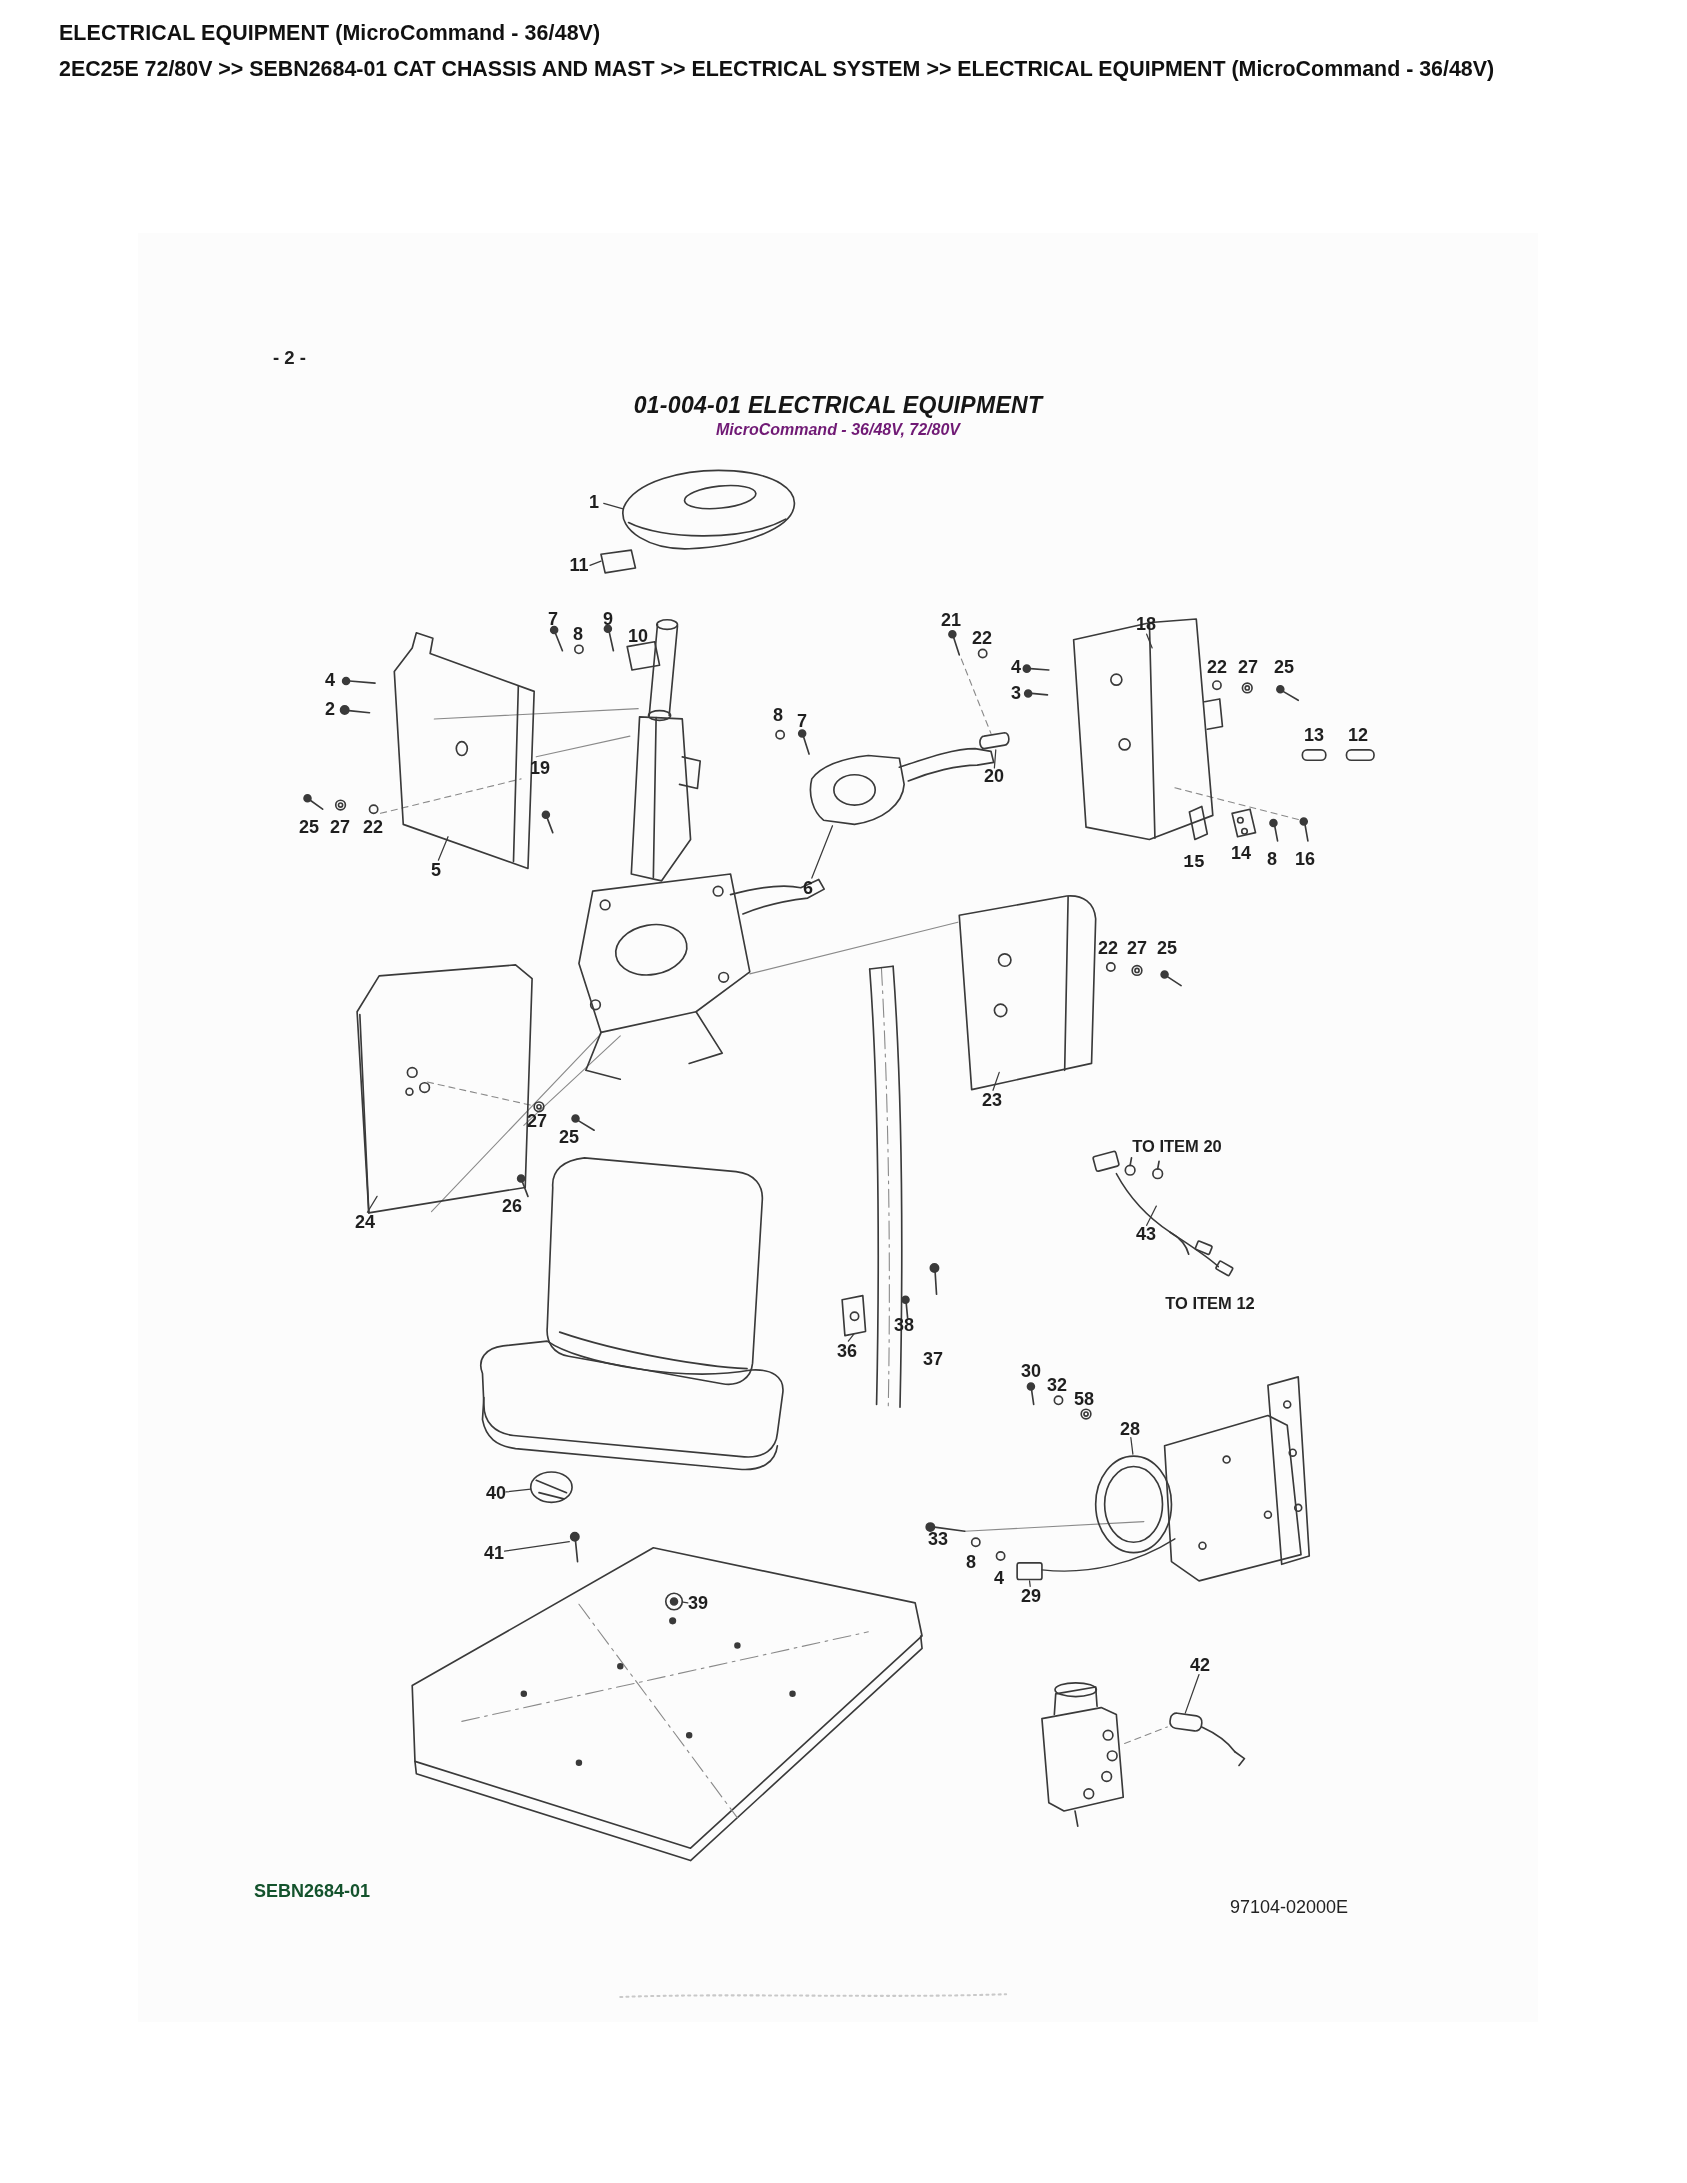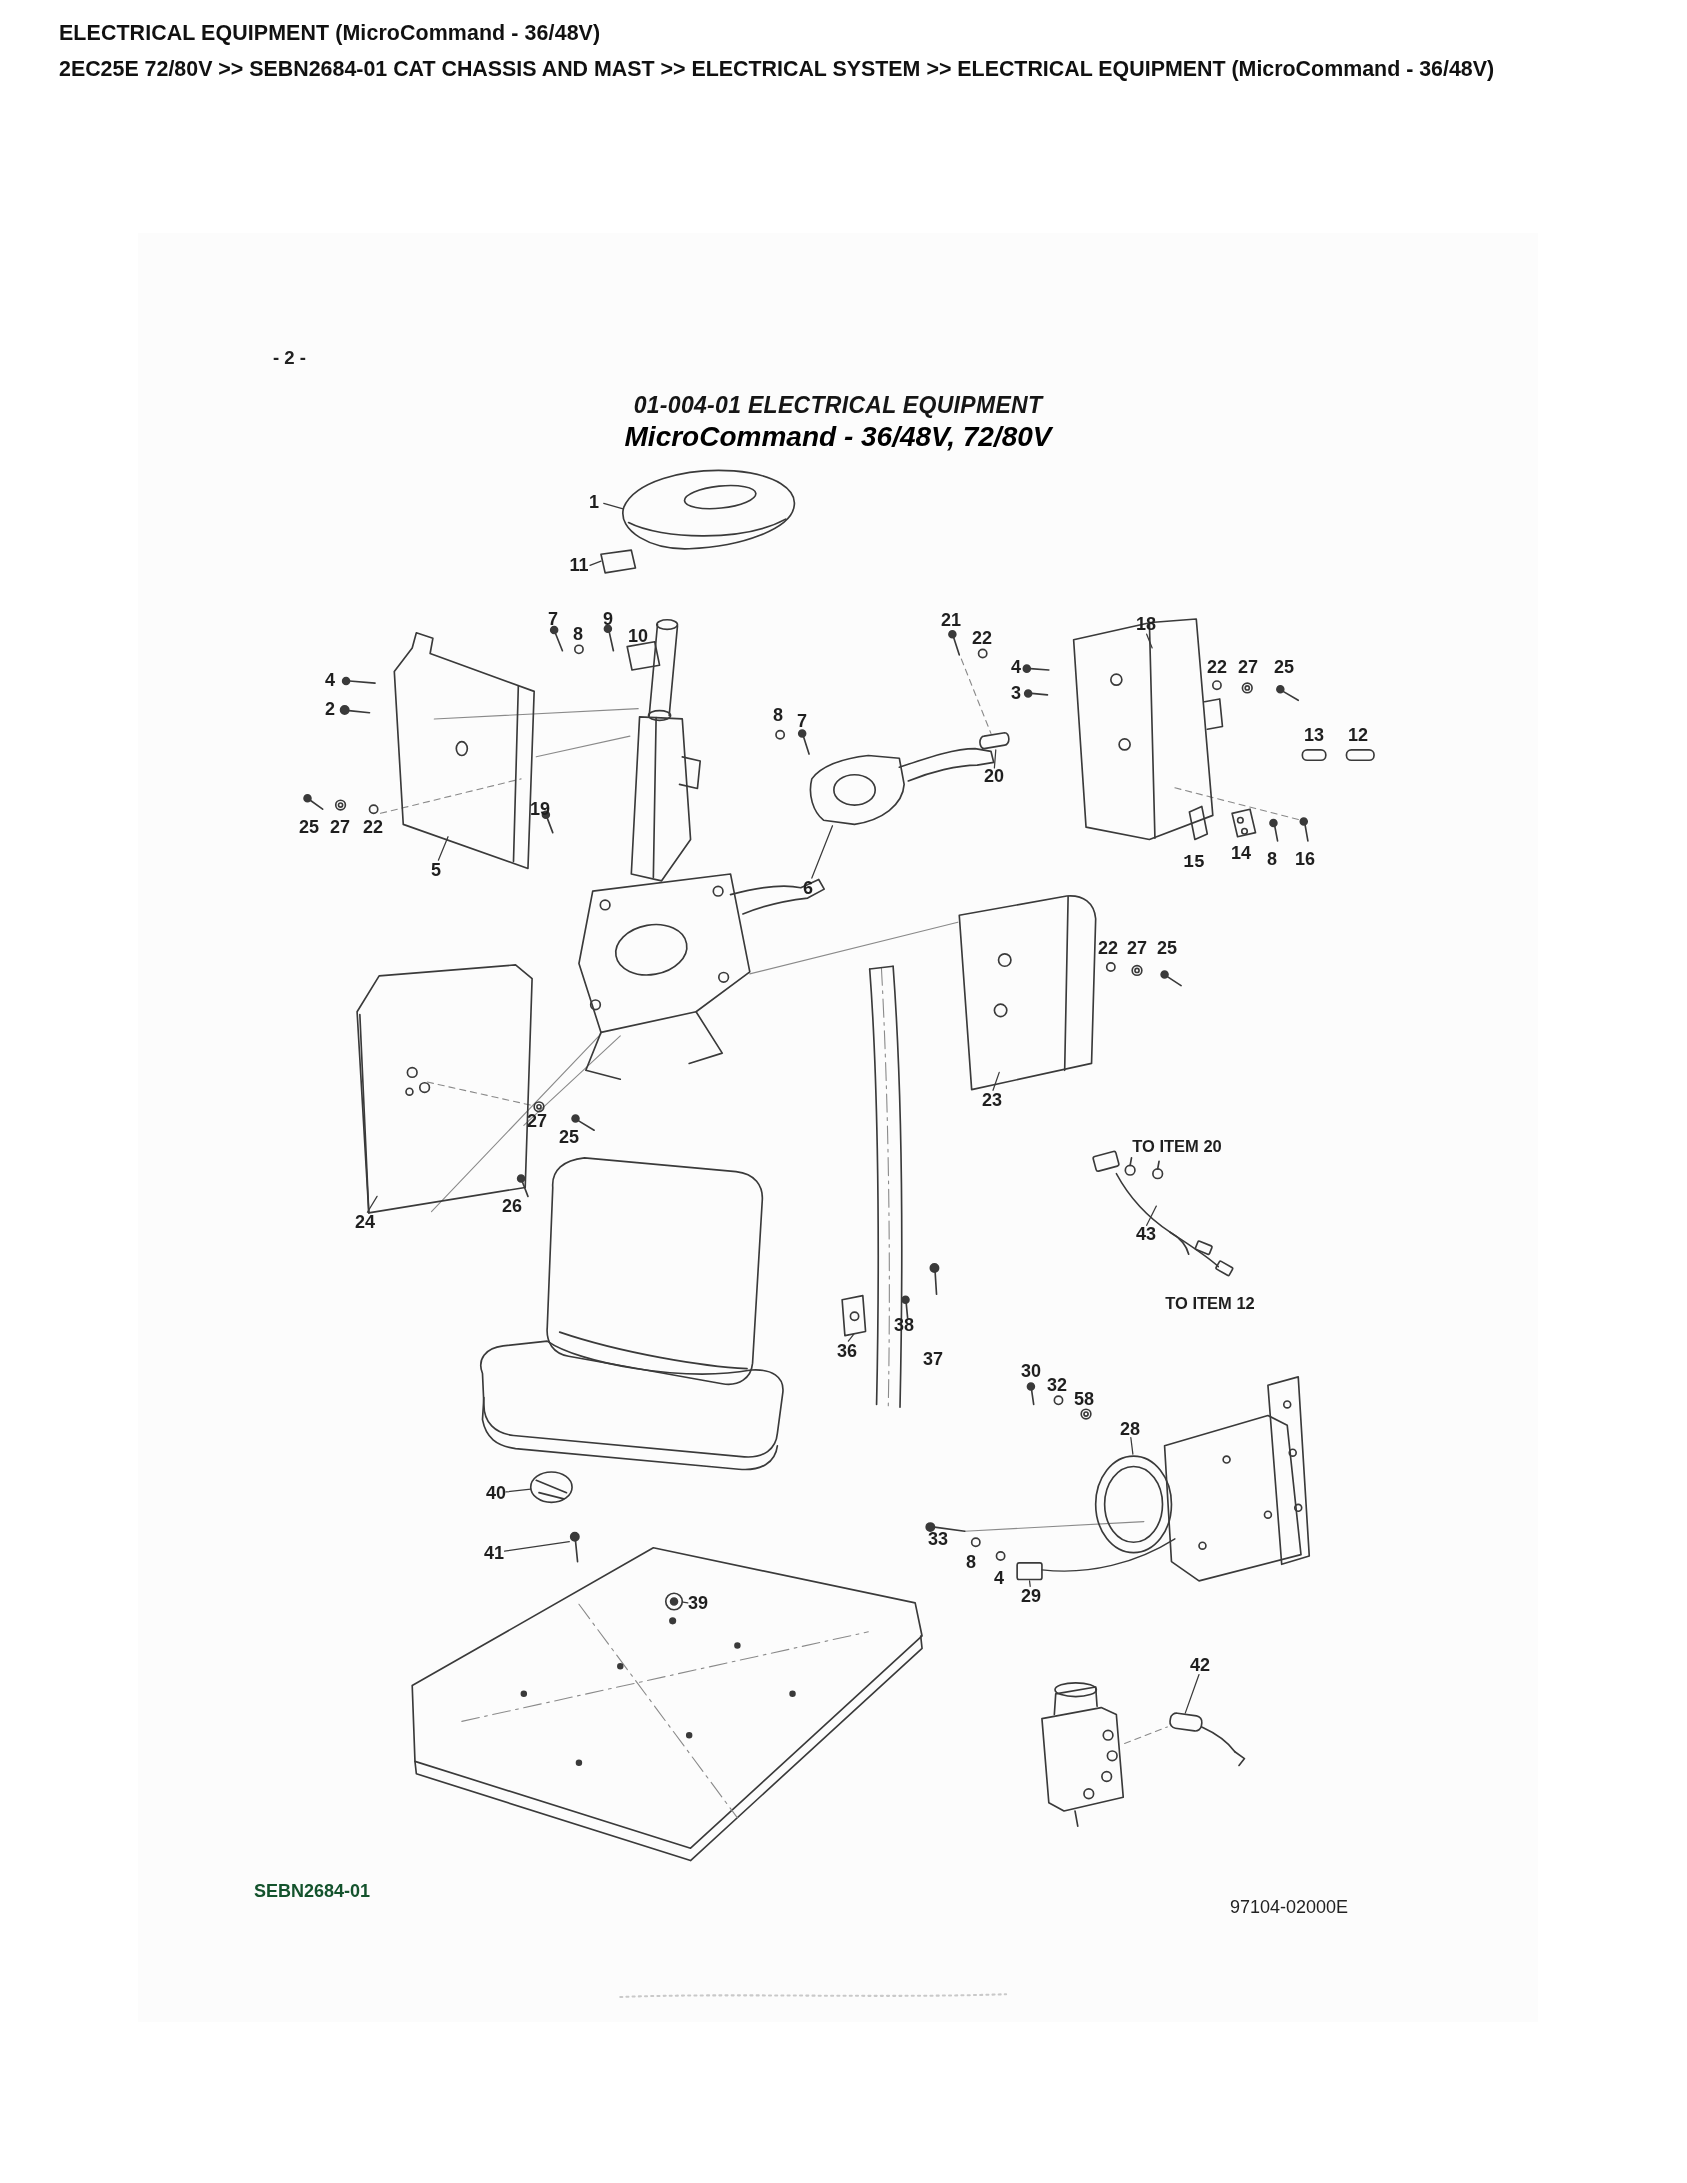--- a/index.html
+++ b/index.html
@@ -20,21 +20,21 @@
     position:absolute;left:138px;top:233px;width:1400px;height:1789px;
     background:#fcfcfc;
   }
   .diagram svg{position:absolute;left:0;top:0;}
   .pagenum{
     position:absolute;left:135px;top:114px;
     font-size:18.6px;font-weight:600;color:#222;
   }
   .dtitle{position:absolute;left:0;top:159px;width:100%;text-align:center;font-style:italic;}
   .dtitle .t1{font-size:23px;font-weight:bold;letter-spacing:0.3px;color:#161616;}
-  .dtitle .t2{font-size:28px;font-weight:bold;margin-top:2.1px;color:#000000;}
+  .dtitle .t2{font-size:16px;font-weight:bold;margin-top:2.1px;color:#701a75;}
   .code-left{position:absolute;left:116px;top:1648px;font-size:18px;font-weight:700;color:#14532d;}
   .code-right{position:absolute;left:1092px;top:1664px;font-size:18px;color:#222;}
   .callout{
     position:absolute;transform:translate(-50%,-50%);
     font-size:18px;font-weight:bold;color:#1f1f1f;white-space:nowrap;
   }
   .note{
     position:absolute;transform:translate(-50%,-50%);
     font-size:16.5px;font-weight:bold;color:#1f1f1f;white-space:nowrap;
   }
@@ -343,21 +343,21 @@
         <span class="callout" style="left: 1110px; top: 434px;">27</span>
         <span class="callout" style="left: 1146px; top: 434px;">25</span>
         <span class="callout" style="left: 1176px; top: 502px;">13</span>
         <span class="callout" style="left: 1220px; top: 502px;">12</span>
         <span class="callout" style="left: 640px; top: 482px;">8</span>
         <span class="callout" style="left: 664px; top: 488px;">7</span>
         <span class="callout" style="left: 856px; top: 543px;">20</span>
         <span class="callout" style="left: 171px; top: 594px;">25</span>
         <span class="callout" style="left: 202px; top: 594px;">27</span>
         <span class="callout" style="left: 235px; top: 594px;">22</span>
-        <span class="callout" style="left: 402px; top: 576px;">19</span>
+        <span class="callout" style="left: 402px; top: 535px;">19</span>
         <span class="callout" style="left: 298px; top: 637px;">5</span>
         <span class="callout" style="left: 670px; top: 655px;">6</span>
         <span class="callout" style="left: 1056px; top: 629px; font-family: Liberation Mono, monospace;">15</span>
         <span class="callout" style="left: 1103px; top: 620px;">14</span>
         <span class="callout" style="left: 1134px; top: 626px;">8</span>
         <span class="callout" style="left: 1167px; top: 626px;">16</span>
         <span class="callout" style="left: 970px; top: 715px;">22</span>
         <span class="callout" style="left: 999px; top: 715px;">27</span>
         <span class="callout" style="left: 1029px; top: 715px;">25</span>
         <span class="callout" style="left: 854px; top: 867px;">23</span>

